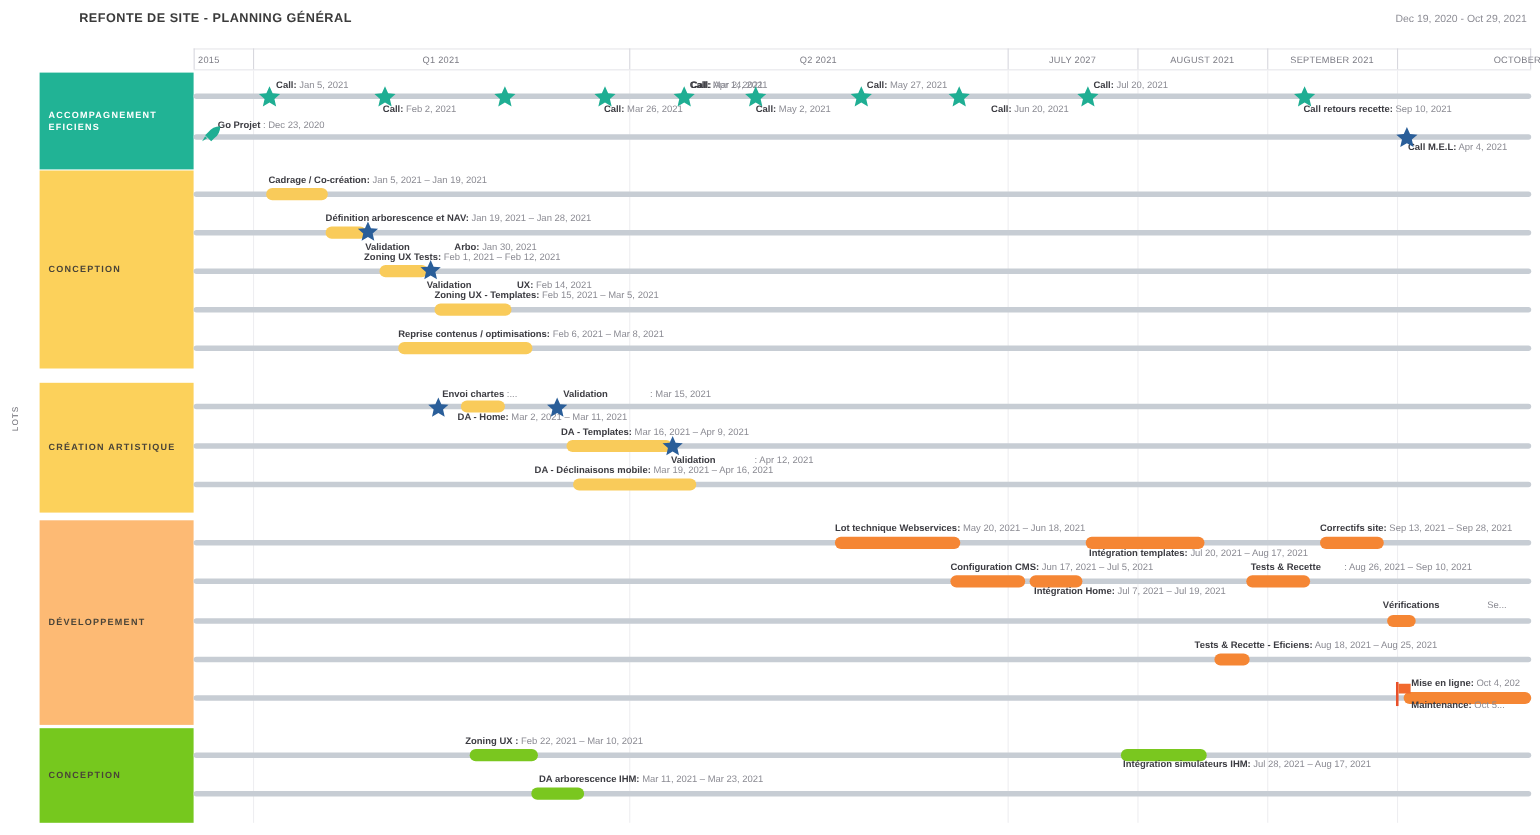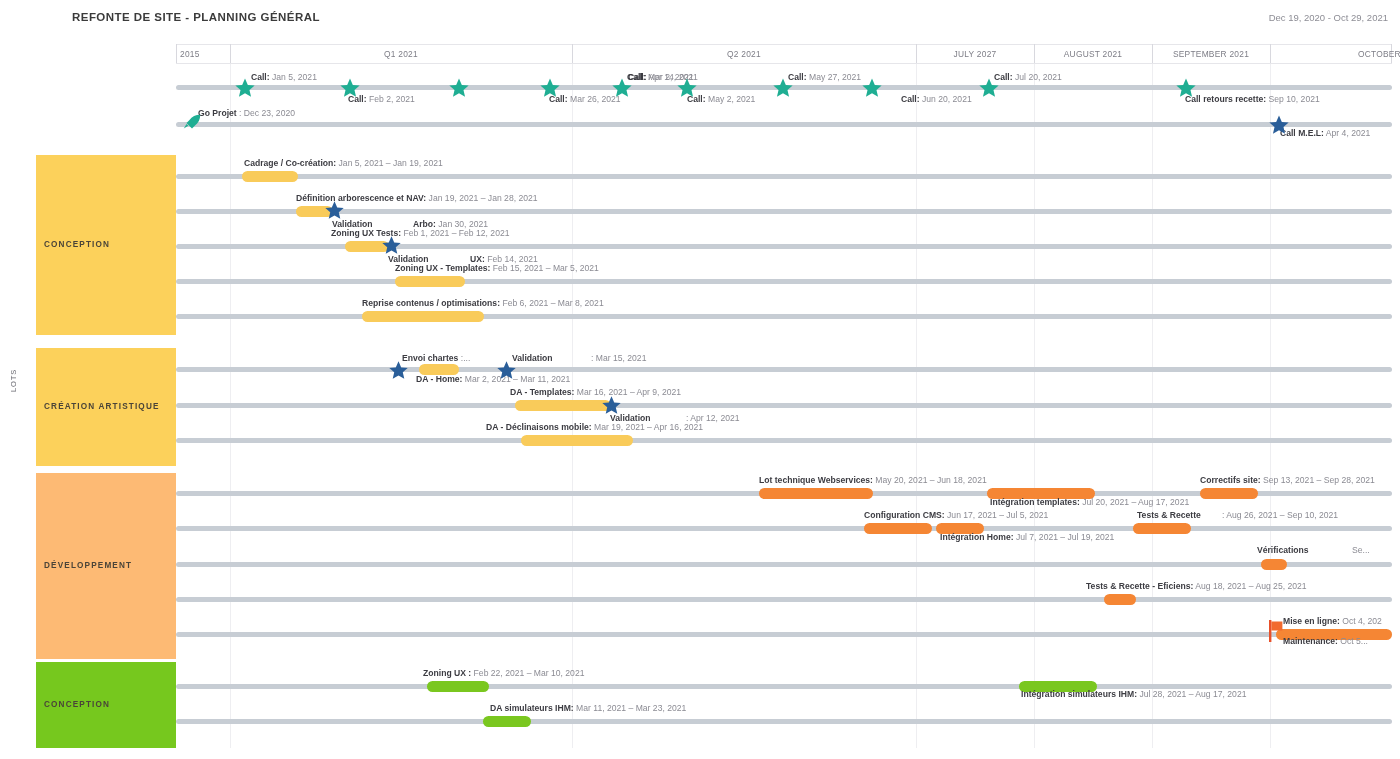--- a/index.html
+++ b/index.html
@@ -136,20 +136,23 @@
 
   <div class="grid-col" style="left:230px"></div>
   <div class="grid-col" style="left:572px"></div>
   <div class="grid-col" style="left:916px"></div>
   <div class="grid-col" style="left:1034px"></div>
   <div class="grid-col" style="left:1152px"></div>
   <div class="grid-col" style="left:1270px"></div>
 
   <div class="lots-label">LOTS</div>
 
+  <div class="lot-block teal" style="top:66px;  height:88px">
+    <span>ACCOMPAGNEMENT<br>EFICIENS</span>
+  </div>
   <div class="lot-block yellow" style="top:155px; height:180px">
     <span>CONCEPTION</span>
   </div>
   <div class="lot-block yellow" style="top:348px; height:118px">
     <span>CRÉATION ARTISTIQUE</span>
   </div>
   <div class="lot-block orange" style="top:473px; height:186px">
     <span>DÉVELOPPEMENT</span>
   </div>
   <div class="lot-block green" style="top:662px; height:86px">
@@ -355,16 +358,16 @@
     <div class="track" style="top:620px"></div>
     <div class="track" style="top:655px"></div>
 
     <div class="bar green" style="left:251px;top:617px;width:62px"></div>
     <div class="lbl" style="left:247px;top:604px"><span class="nm">Zoning UX :</span><span> Feb 22, 2021 – Mar 10, 2021</span></div>
 
     <div class="bar green" style="left:843px;top:617px;width:78px"></div>
     <div class="lbl" style="left:845px;top:625px"><span class="nm">Intégration simulateurs IHM:</span><span> Jul 28, 2021 – Aug 17, 2021</span></div>
 
     <div class="bar green" style="left:307px;top:652px;width:48px"></div>
-    <div class="lbl" style="left:314px;top:639px"><span class="nm">DA simulateurs IHM:</span><span> Mar 11, 2021 – Mar 23, 2021</span></div>
+    <div class="lbl" style="left:314px;top:639px"><span class="nm">DA arborescence IHM:</span><span> Mar 11, 2021 – Mar 23, 2021</span></div>
 
   </div>
 </div>
 
 </body></html>

